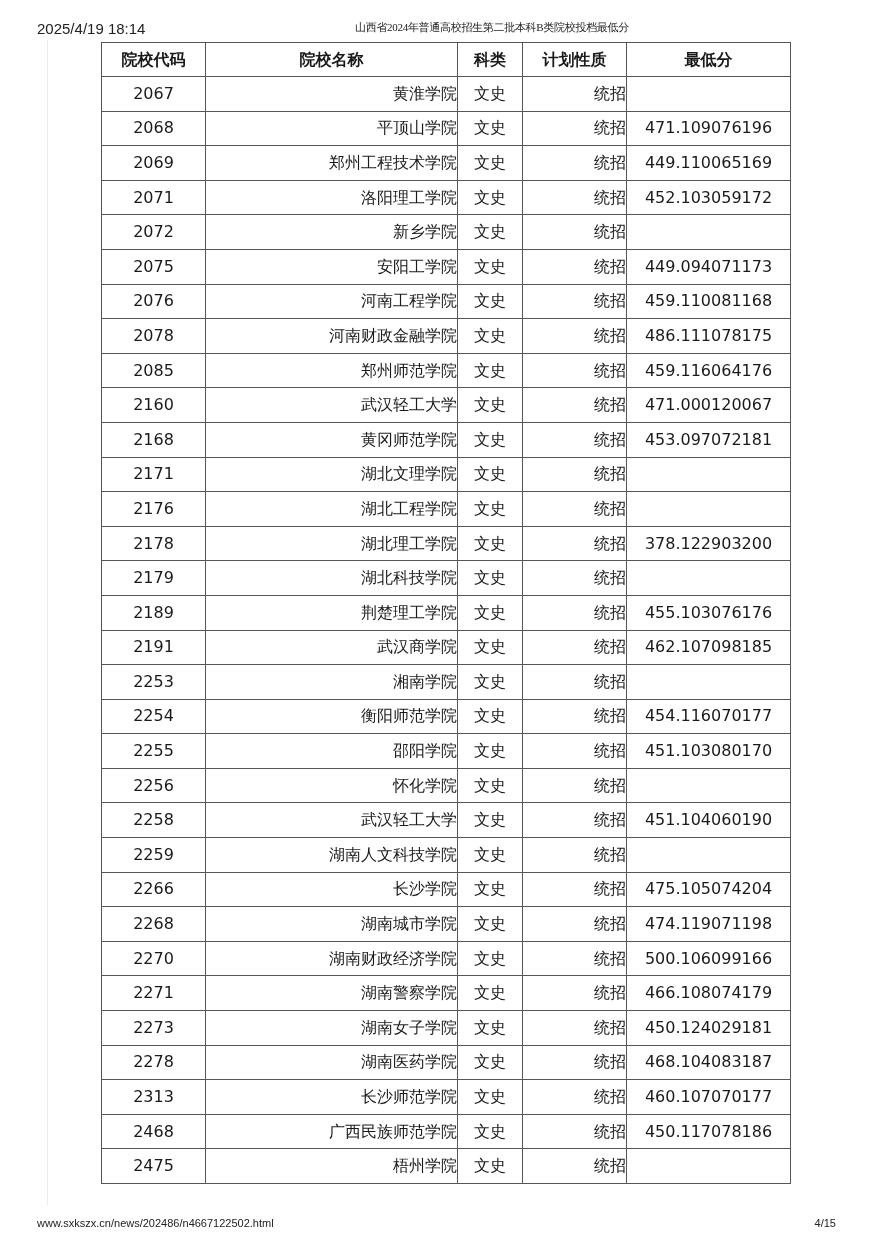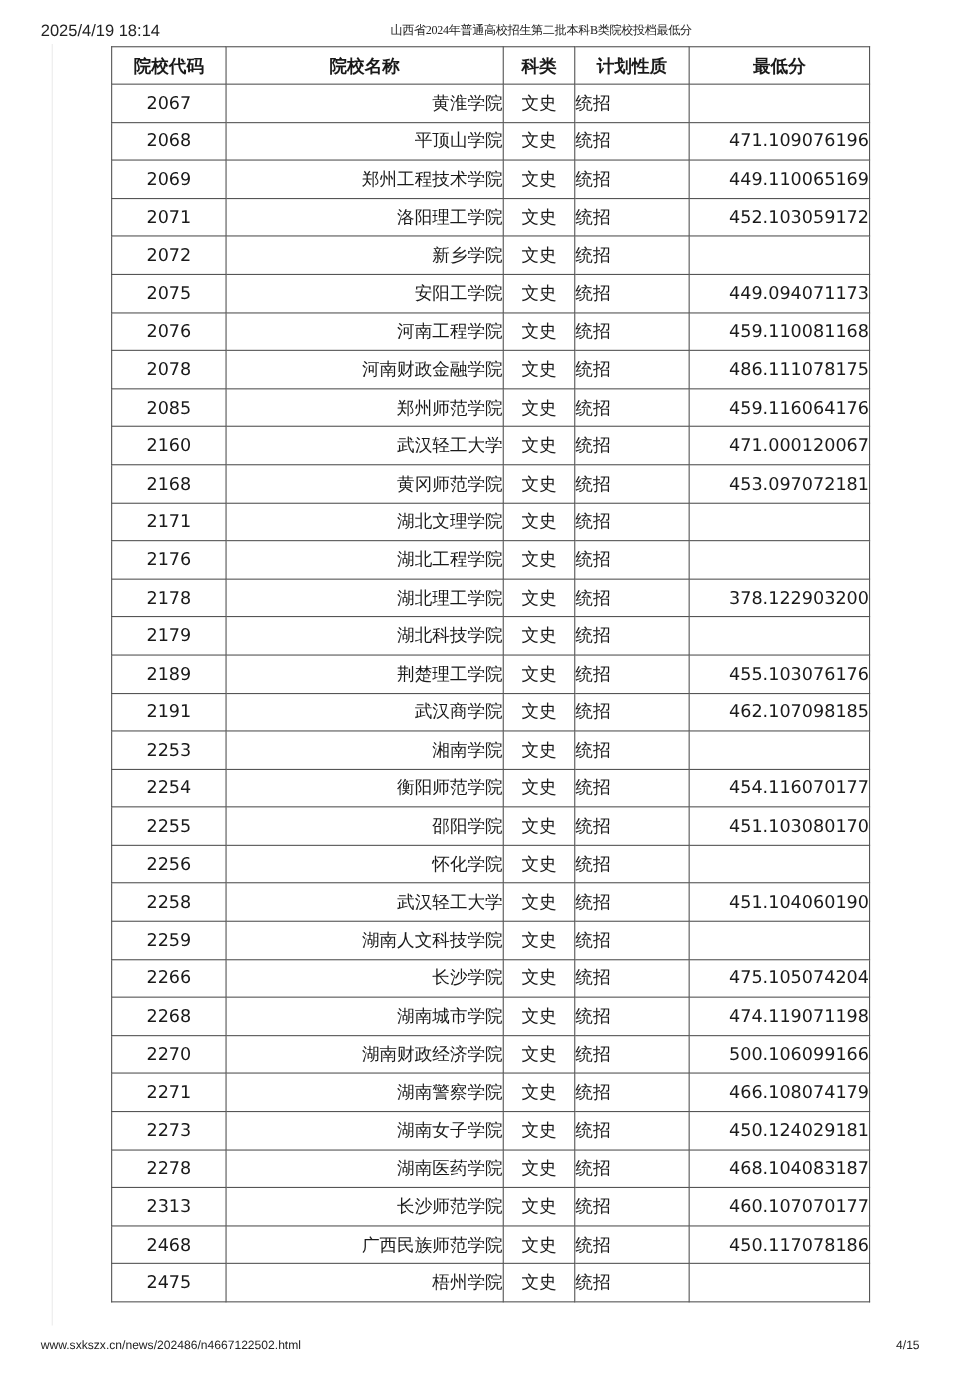--- a/index.html
+++ b/index.html
@@ -64,22 +64,22 @@
     height: 33px;
   }
   col.c-code { width: 104px; }
   col.c-name { width: 252px; }
   col.c-cat  { width: 65px; }
   col.c-plan { width: 104px; }
   col.c-score{ width: 164px; }
   td.code { text-align: center; font-family: "DejaVu Sans", sans-serif; font-size: 16px; }
   td.name { text-align: right; padding-left: 6px; }
   td.cat  { text-align: center; }
-  td.plan { text-align: left; }
-  td.score{ text-align: right; padding-right: 6px; font-size: 16px; }
+  td.plan { text-align: right; }
+  td.score{ text-align: center; padding-right: 6px; font-size: 16px; }
   .print-footer-url {
     position: absolute;
     left: 37px;
     top: 1217px;
     font-size: 11px;
     font-family: "Liberation Sans", sans-serif;
     color: #222;
   }
   .print-footer-page {
     position: absolute;

